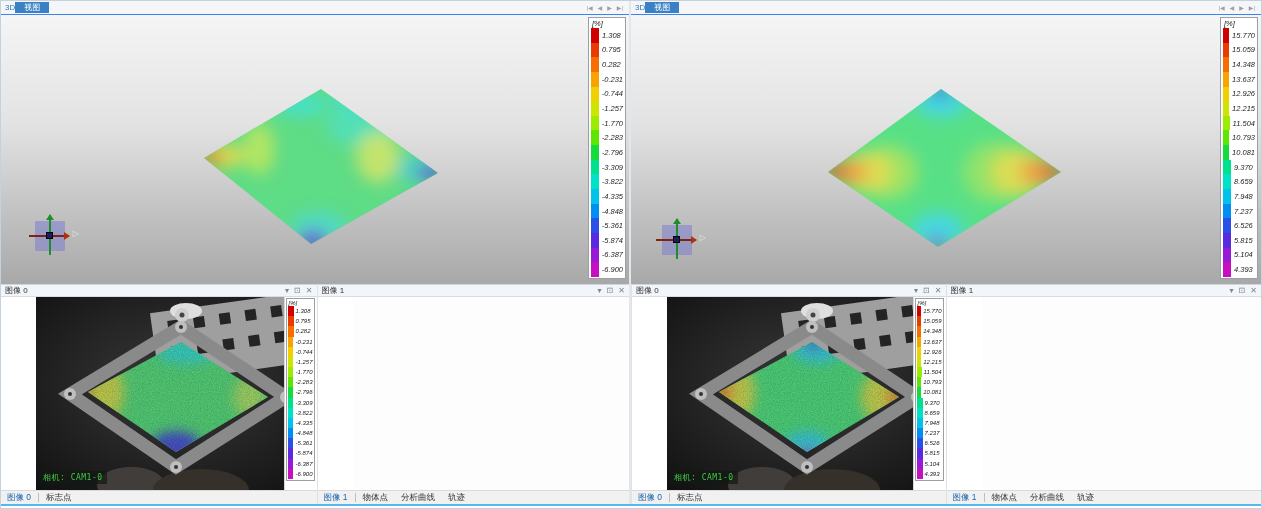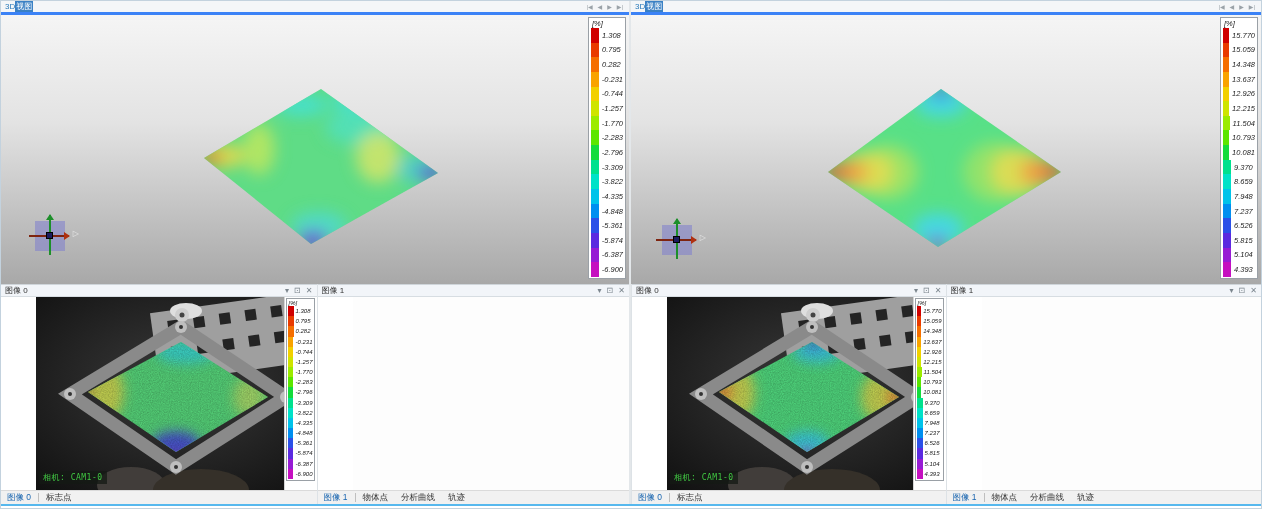--- a/index.html
+++ b/index.html
@@ -5,25 +5,25 @@
   * { margin:0; padding:0; box-sizing:border-box; }
   body { background:#dfe6ec; font-family:"Liberation Sans", sans-serif; }
   .window { width:1262px; height:509px; position:relative; background:#fff;
             border:1px solid #c3d2de; overflow:hidden; }
 
   
   .top-row { display:flex; height:283px; }
   .v-divider { width:2px; background:#e3e7ea; }
   .view3d { width:629px; display:flex; flex-direction:column; }
   .view3d.right { width:631px; }
-  .tabbar { height:14px; background:#f4f6f8; border-bottom:3px solid #3b82f6;
+  .tabbar { height:14px; background:#f4f6f8; border-bottom:1px solid #3b82f6;
             display:flex; align-items:center; justify-content:space-between;gap:16px; }
   .tab3d { font-size:8px; padding:1px 4px; display:flex; align-items:center; }
   .tab3d .pfx { color:#2a7ab9; }
-  .tab3d .sel { color:#fff; background:#3a80c4; padding:0 1px; }
+  .tab3d .sel { color:#fff; background:#3a80c4; padding:0 9px; }
   .frame-nav { display:flex; gap:5px; padding-right:6px; }
   .frame-nav span { font-size:6px; color:#9aa2a8; cursor:default; }
   .viewport { position:relative; flex:1;
               background:linear-gradient(180deg,#f5f5f5 0%,#e3e3e3 40%,#a8a8a8 100%); }
   .viewport svg { position:absolute; inset:0; }
 
   
   .triad { position:absolute; width:42px; height:42px; }
   .triad .plane { position:absolute; left:6px; top:6px; width:30px; height:30px;
                   background:rgba(125,125,205,.55); }

